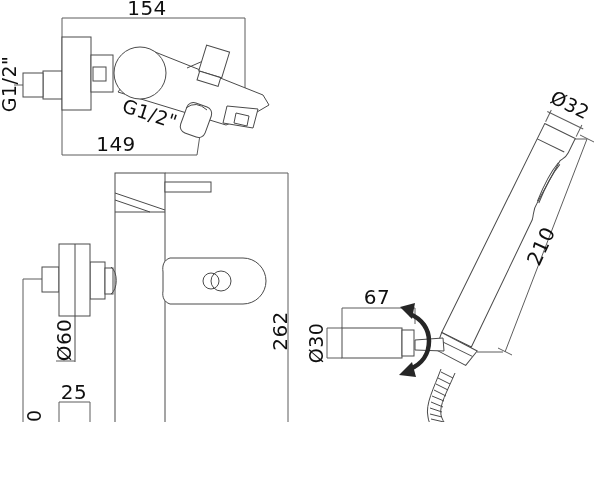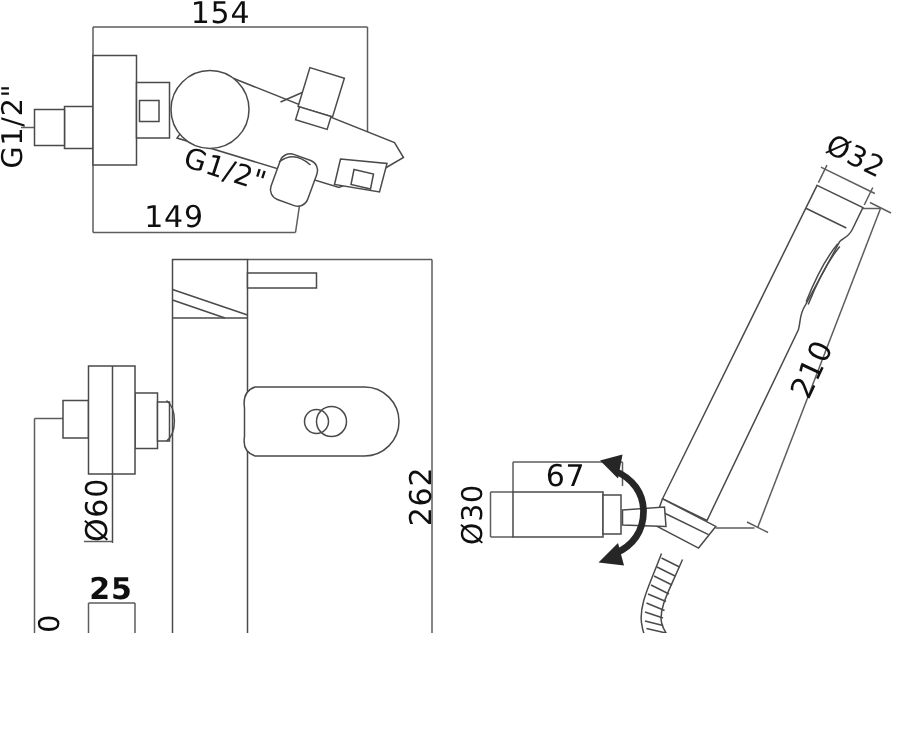--- a/index.html
+++ b/index.html
@@ -183,22 +183,22 @@
   <span class="lbl sm" style="left:150px;top:114px;transform:translate(-50%,-50%) rotate(18deg);">G1/2"</span>
 
   <span class="lbl" style="left:116px;top:144px;transform:translate(-50%,-50%);">149</span>
 
   <span class="lbl" style="left:280px;top:331px;transform:translate(-50%,-50%) rotate(-90deg);">262</span>
 
   <span class="lbl" style="left:64px;top:340px;transform:translate(-50%,-50%) rotate(-90deg);">Ø60</span>
 
   <span class="lbl sm" style="left:34px;top:449px;transform:translate(-50%,-50%) rotate(-90deg);">150±20</span>
 
-  <span class="lbl" style="left:74px;top:392px;transform:translate(-50%,-50%);font-weight:bold;">25</span>
+  <span class="lbl" style="left:74px;top:392px;transform:translate(-50%,-50%);">25</span>
 
   <span class="lbl sm" style="left:570px;top:105px;transform:translate(-50%,-50%) rotate(26deg);">Ø32</span>
 
   <span class="lbl" style="left:541px;top:246px;transform:translate(-50%,-50%) rotate(-65deg);">210</span>
 
-  <span class="lbl" style="left:377px;top:297px;transform:translate(-50%,-50%);margin-top:20px;">67</span>
+  <span class="lbl" style="left:377px;top:297px;transform:translate(-50%,-50%);">67</span>
 
   <span class="lbl sm" style="left:316px;top:343px;transform:translate(-50%,-50%) rotate(-90deg);">Ø30</span>
 </div>
 
 </body></html>

